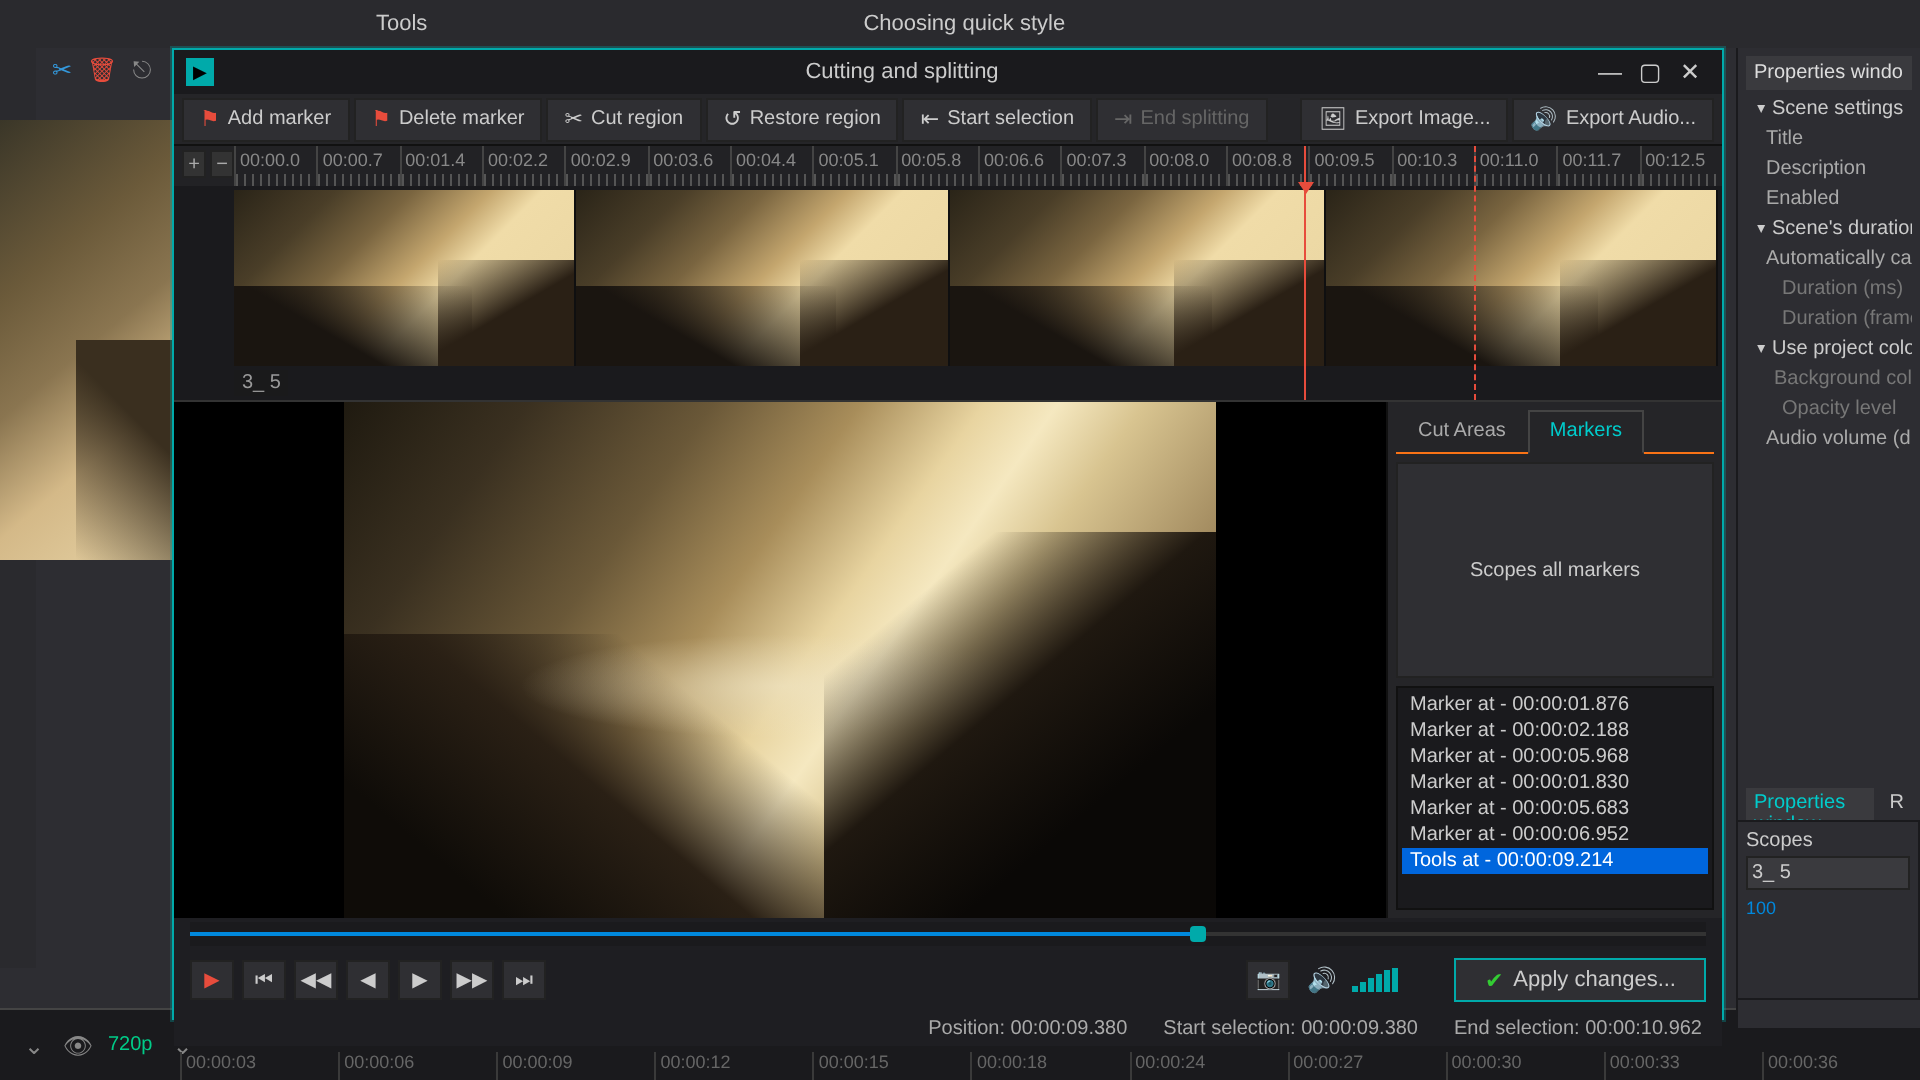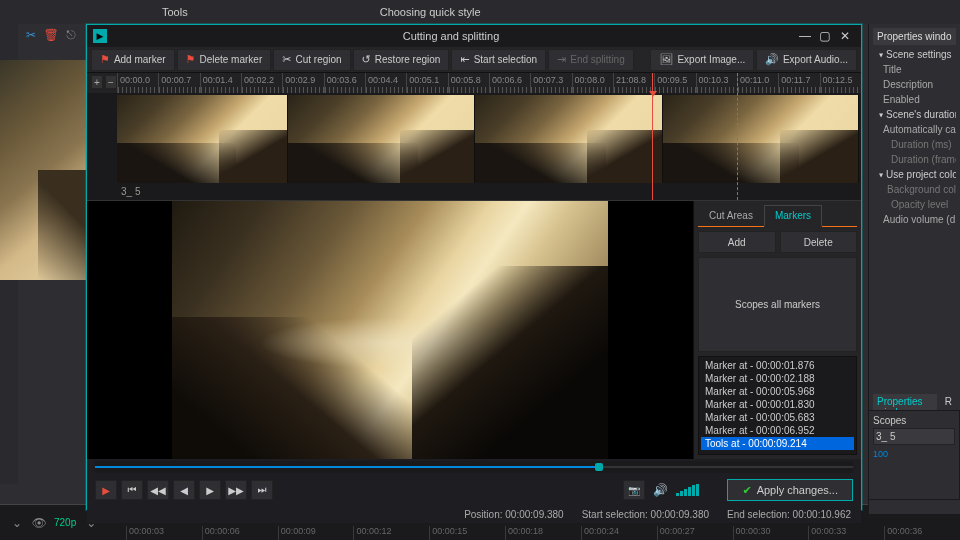--- a/index.html
+++ b/index.html
@@ -1,29 +1,29 @@
 <!DOCTYPE html>
 <html><head>
 <meta charset="utf-8">
 <style>
   * { box-sizing: border-box; margin: 0; padding: 0; font-family: Arial, sans-serif; }
   body { width: 960px; height: 540px; background: #2a2a2e; color: #ccc; font-size: 11px; overflow: hidden; position: relative; }
 
   .bg-app { position: absolute; inset: 0; background: #2d2d32; }
-  .bg-menu { position: absolute; top: 0; left: 0; right: 0; height: 24px; background: #2a2a2e; display: flex; align-items: center; padding: 0 10px; gap: 92px; }
+  .bg-menu { position: absolute; top: 0; left: 0; right: 0; height: 24px; background: #2a2a2e; display: flex; align-items: center; padding: 0 10px; gap: 118px; }
   .bg-tools { position: absolute; top: 24px; left: 0; width: 18px; height: 460px; background: #2a2a2e; }
   .bg-toolrow { position: absolute; top: 28px; left: 0; display: flex; gap: 6px; padding: 0 4px; }
   .tool-ic { width: 14px; height: 14px; display: flex; align-items: center; justify-content: center; font-size: 12px; }
   .red { color: #e74c3c; } .blue { color: #3498db; } .gray { color: #888; }
 
   .bg-scene-img { position: absolute; top: 60px; left: 0; width: 95px; height: 220px; background: linear-gradient(140deg, #3a3628 0%, #6b5a3a 30%, #8a7550 50%, #d4b988 70%, #e8d5a8 100%); overflow: hidden; }
   .bg-scene-img::after { content: ''; position: absolute; bottom: 0; right: 0; width: 60%; height: 50%; background: linear-gradient(45deg, transparent, #3a2f1f 60%); }
 
   .bg-timeline { position: absolute; bottom: 0; left: 0; right: 0; height: 36px; background: #1a1a1d; border-top: 1px solid #444; display: flex; align-items: center; padding: 0 10px; gap: 8px; font-size: 10px; color: #888; }
-  .bg-tl-ticks { position: absolute; bottom: 0; left: 90px; right: 0; height: 14px; display: flex; margin-left: 36px; }
+  .bg-tl-ticks { position: absolute; bottom: 0; left: 90px; right: 0; height: 14px; display: flex; }
   .bg-tick { flex: 1; border-left: 1px solid #3a3a3a; font-size: 9px; color: #666; padding-left: 2px; }
 
   .props-panel { position: absolute; top: 24px; right: 0; width: 92px; height: 490px; background: #2d2d32; border-left: 1px solid #1a1a1d; padding: 4px; font-size: 10px; }
   .props-title { background: #3a3a3e; padding: 3px 4px; margin-bottom: 2px; color: #ddd; }
   .props-row { padding: 2px 4px 2px 10px; color: #aaa; white-space: nowrap; overflow: hidden; }
   .props-row.sub { padding-left: 18px; color: #777; }
   .props-row.hdr { color: #ccc; padding-left: 6px; }
   .props-row.hdr::before { content: '▸'; font-size: 8px; margin-right: 3px; display: inline-block; transform: rotate(90deg); }
 
   .scopes-panel { position: absolute; bottom: 40px; right: 0; width: 92px; height: 90px; background: #2d2d32; border: 1px solid #1a1a1d; padding: 4px; }
@@ -215,21 +215,21 @@
       <div class="tl-tick">00:01.4</div>
       <div class="tl-tick">00:02.2</div>
       <div class="tl-tick">00:02.9</div>
       <div class="tl-tick">00:03.6</div>
       <div class="tl-tick">00:04.4</div>
       <div class="tl-tick">00:05.1</div>
       <div class="tl-tick">00:05.8</div>
       <div class="tl-tick">00:06.6</div>
       <div class="tl-tick">00:07.3</div>
       <div class="tl-tick">00:08.0</div>
-      <div class="tl-tick">21:08.8</div>
+      <div class="tl-tick">00:08.8</div>
       <div class="tl-tick">00:09.5</div>
       <div class="tl-tick">00:10.3</div>
       <div class="tl-tick">00:11.0</div>
       <div class="tl-tick">00:11.7</div>
       <div class="tl-tick">00:12.5</div>
     </div>
     <div class="tl-thumbs">
       <div class="thumb" style="flex:2"></div>
       <div class="thumb" style="flex:2.2"></div>
       <div class="thumb" style="flex:2.2"></div>
@@ -243,24 +243,20 @@
   <div class="main-row">
     <div class="preview-area">
       <div class="preview-img">
         <div class="cloud-layer"></div>
       </div>
     </div>
     <div class="side-panel">
       <div class="tabs">
         <div class="tab">Cut Areas</div>
         <div class="tab active">Markers</div>
-      </div>
-      <div class="side-btns">
-        <div class="side-btn">Add</div>
-        <div class="side-btn">Delete</div>
       </div>
       <div class="side-btn">Scopes all markers</div>
       <div class="marker-list">
         <div class="marker-item">Marker at - 00:00:01.876</div>
         <div class="marker-item">Marker at - 00:00:02.188</div>
         <div class="marker-item">Marker at - 00:00:05.968</div>
         <div class="marker-item">Marker at - 00:00:01.830</div>
         <div class="marker-item">Marker at - 00:00:05.683</div>
         <div class="marker-item">Marker at - 00:00:06.952</div>
         <div class="marker-item selected">Tools at - 00:00:09.214</div>

